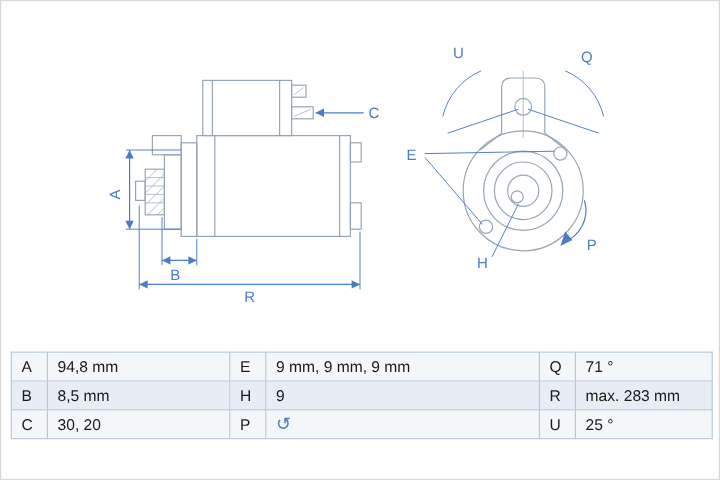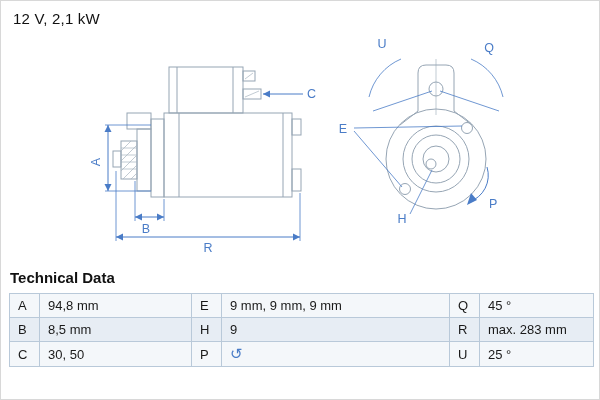--- a/index.html
+++ b/index.html
@@ -65,21 +65,20 @@
     fill: #4a7cc7;
     font-family: "Liberation Sans", sans-serif;
     font-size: 12.5px;
   }
 </style>
 </head>
 <body>
 
 <div class="page">
 
-  <div class="power-label">12 V, 2,1 kW</div>
 
   <svg class="diagram" width="600" height="265" viewBox="0 0 600 265">
 
     <g>
 
       <rect class="part" x="168" y="66" width="74" height="46"></rect>
       <line class="part" x1="176" y1="66" x2="176" y2="112"></line>
       <line class="part" x1="232" y1="66" x2="232" y2="112"></line>
 
       <rect class="part" x="242" y="70" width="12" height="10"></rect>
@@ -182,51 +181,50 @@
       <text class="dimlabel" x="401" y="222" text-anchor="middle">H</text>
     </g>
 
     <g>
       <path class="dim" d="M486 166 A28 28 0 0 1 468 201"></path>
       <polygon class="arrow" points="466,204 476,199 470,192"></polygon>
       <text class="dimlabel" x="488" y="207">P</text>
     </g>
   </svg>
 
-  <div class="tech-title">Technical Data</div>
 
   <table class="specs">
     <colgroup>
       <col style="width:30px">
         <col style="width:152px">
       <col style="width:30px">
         <col style="width:228px">
       <col style="width:30px">
         <col style="width:114px">
     </colgroup>
     <tbody>
       <tr class="row-light">
         <td class="key">A</td>
         <td class="val">94,8 mm</td>
         <td class="key">E</td>
         <td class="val">9 mm, 9 mm, 9 mm</td>
         <td class="key">Q</td>
-        <td class="val">45 °</td>
+        <td class="val">71 °</td>
       </tr>
       <tr class="row-dark">
         <td class="key">B</td>
         <td class="val">8,5 mm</td>
         <td class="key">H</td>
         <td class="val">9</td>
         <td class="key">R</td>
         <td class="val">max. 283 mm</td>
       </tr>
       <tr class="row-light">
         <td class="key">C</td>
-        <td class="val">30, 50</td>
+        <td class="val">30, 20</td>
         <td class="key">P</td>
         <td class="val">
           <span class="rot">↺</span>
         </td>
         <td class="key">U</td>
         <td class="val">25 °</td>
       </tr>
     </tbody>
   </table>
 

